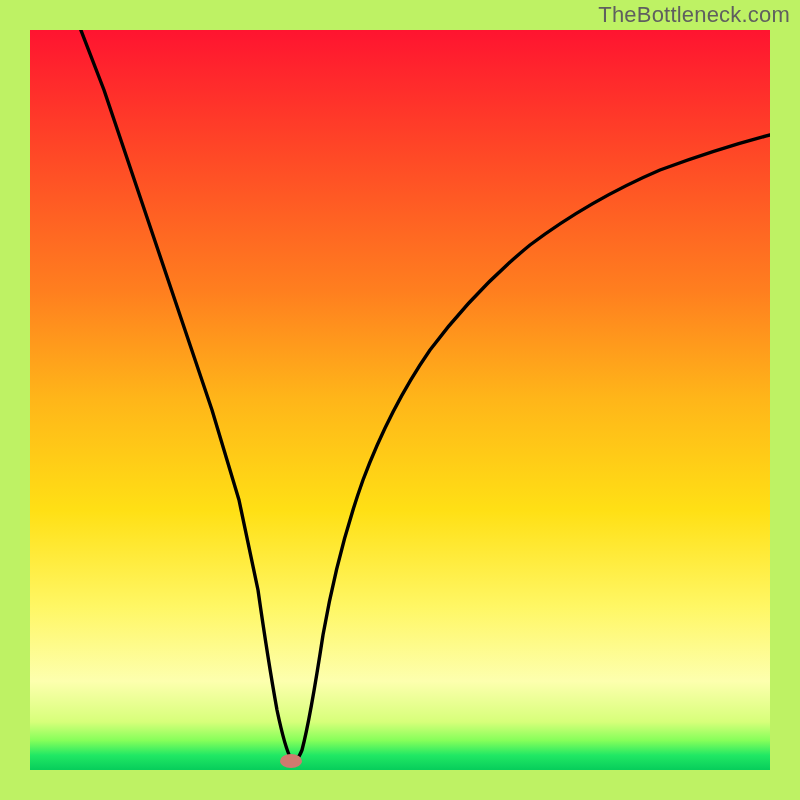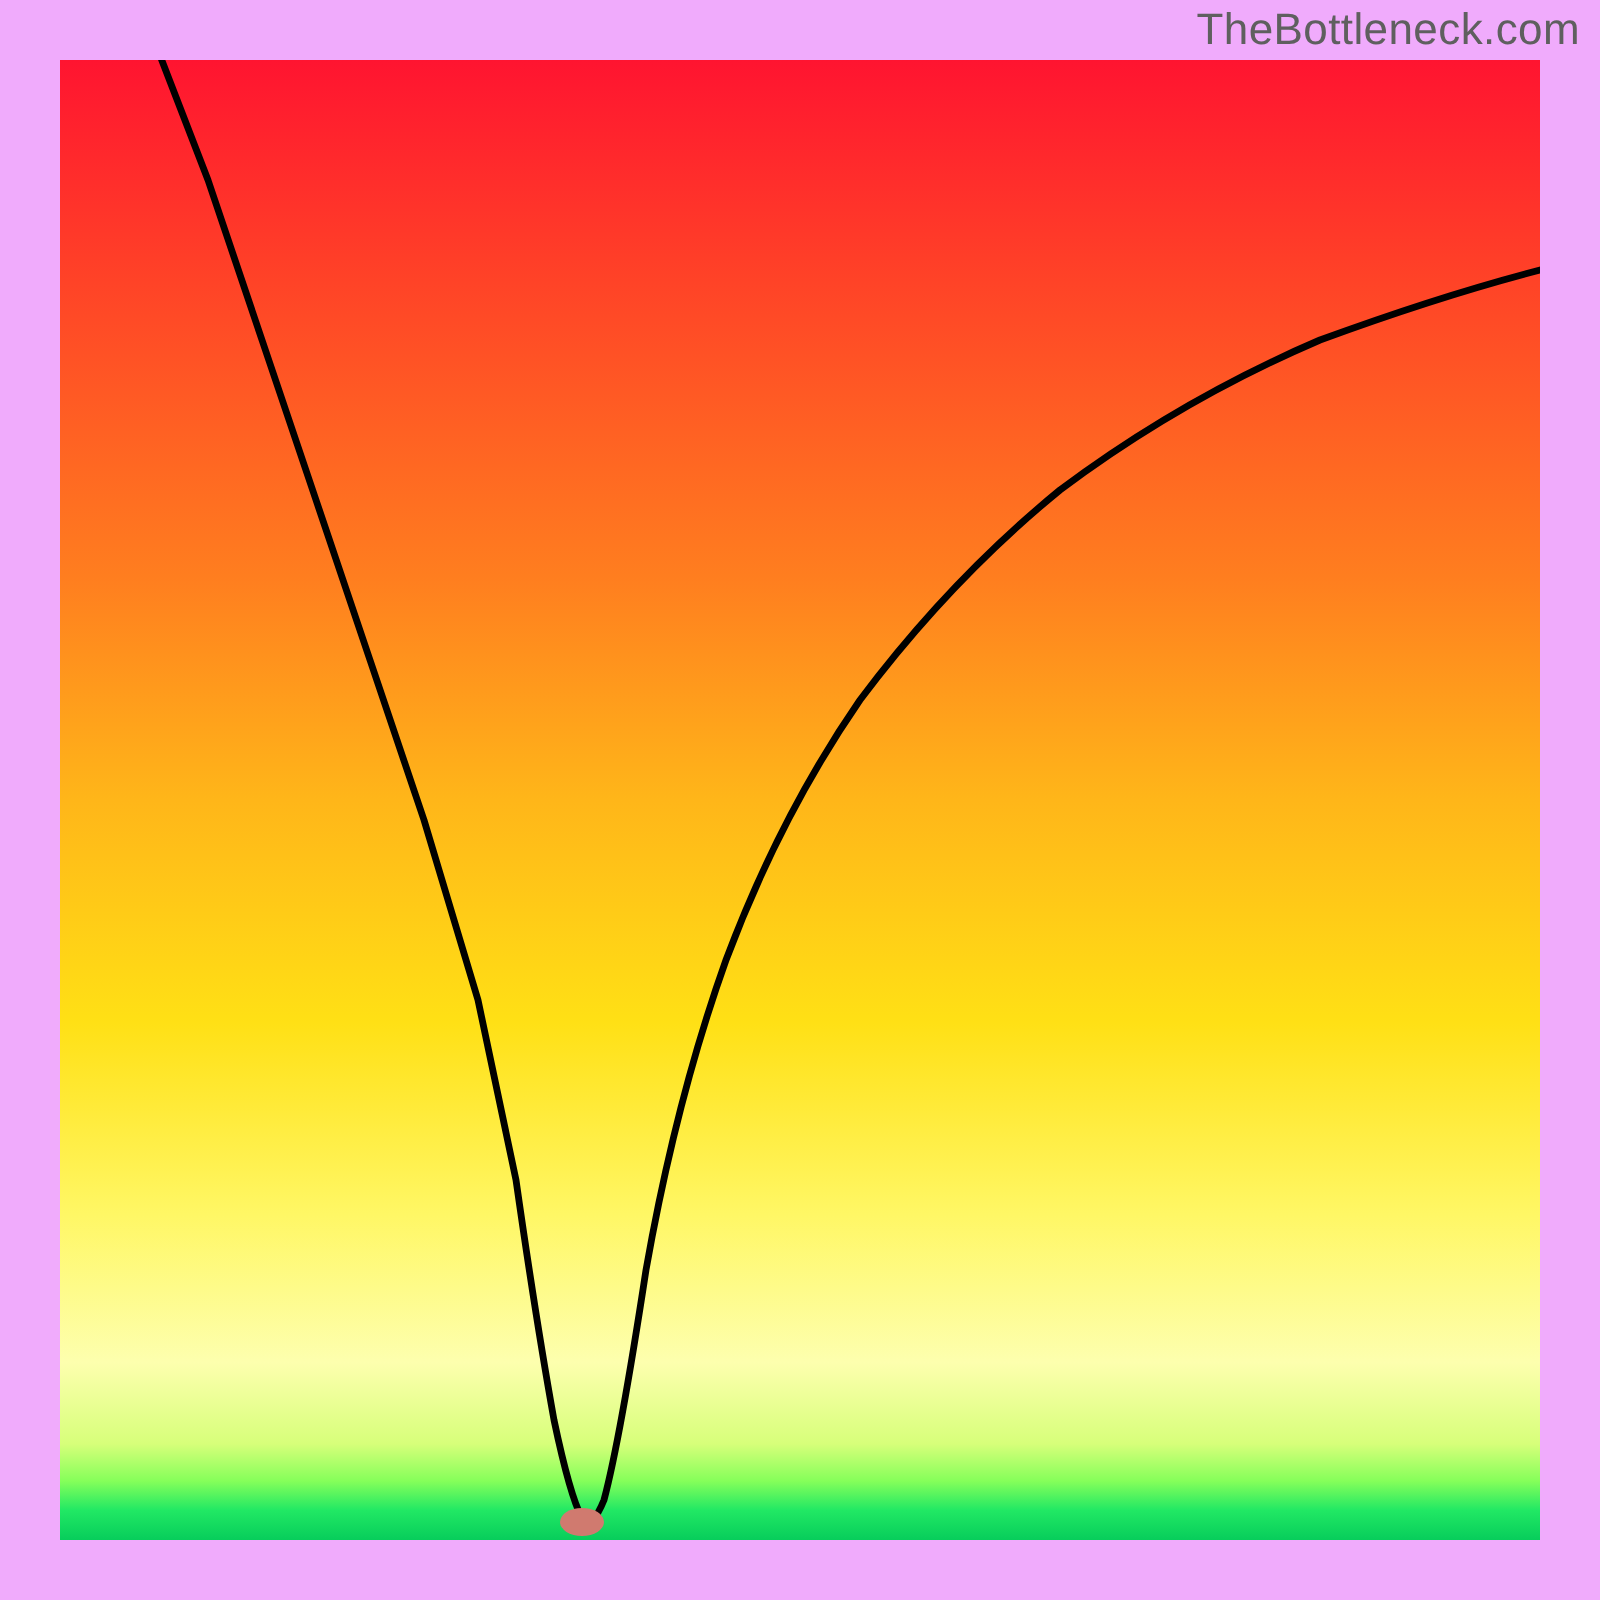--- a/index.html
+++ b/index.html
@@ -8,21 +8,21 @@
     width: 800px;
     height: 800px;
     background: #000;
     overflow: hidden;
     font-family: Arial, Helvetica, sans-serif;
   }
   .frame {
     position: relative;
     width: 800px;
     height: 800px;
-    background: #f0abfc;
+    background: #bef264;
   }
   .watermark {
     position: absolute;
     top: 2px;
     right: 10px;
     color: #5f5f5f;
     font-size: 22px;
     font-weight: 400;
     letter-spacing: 0.2px;
     z-index: 5;

